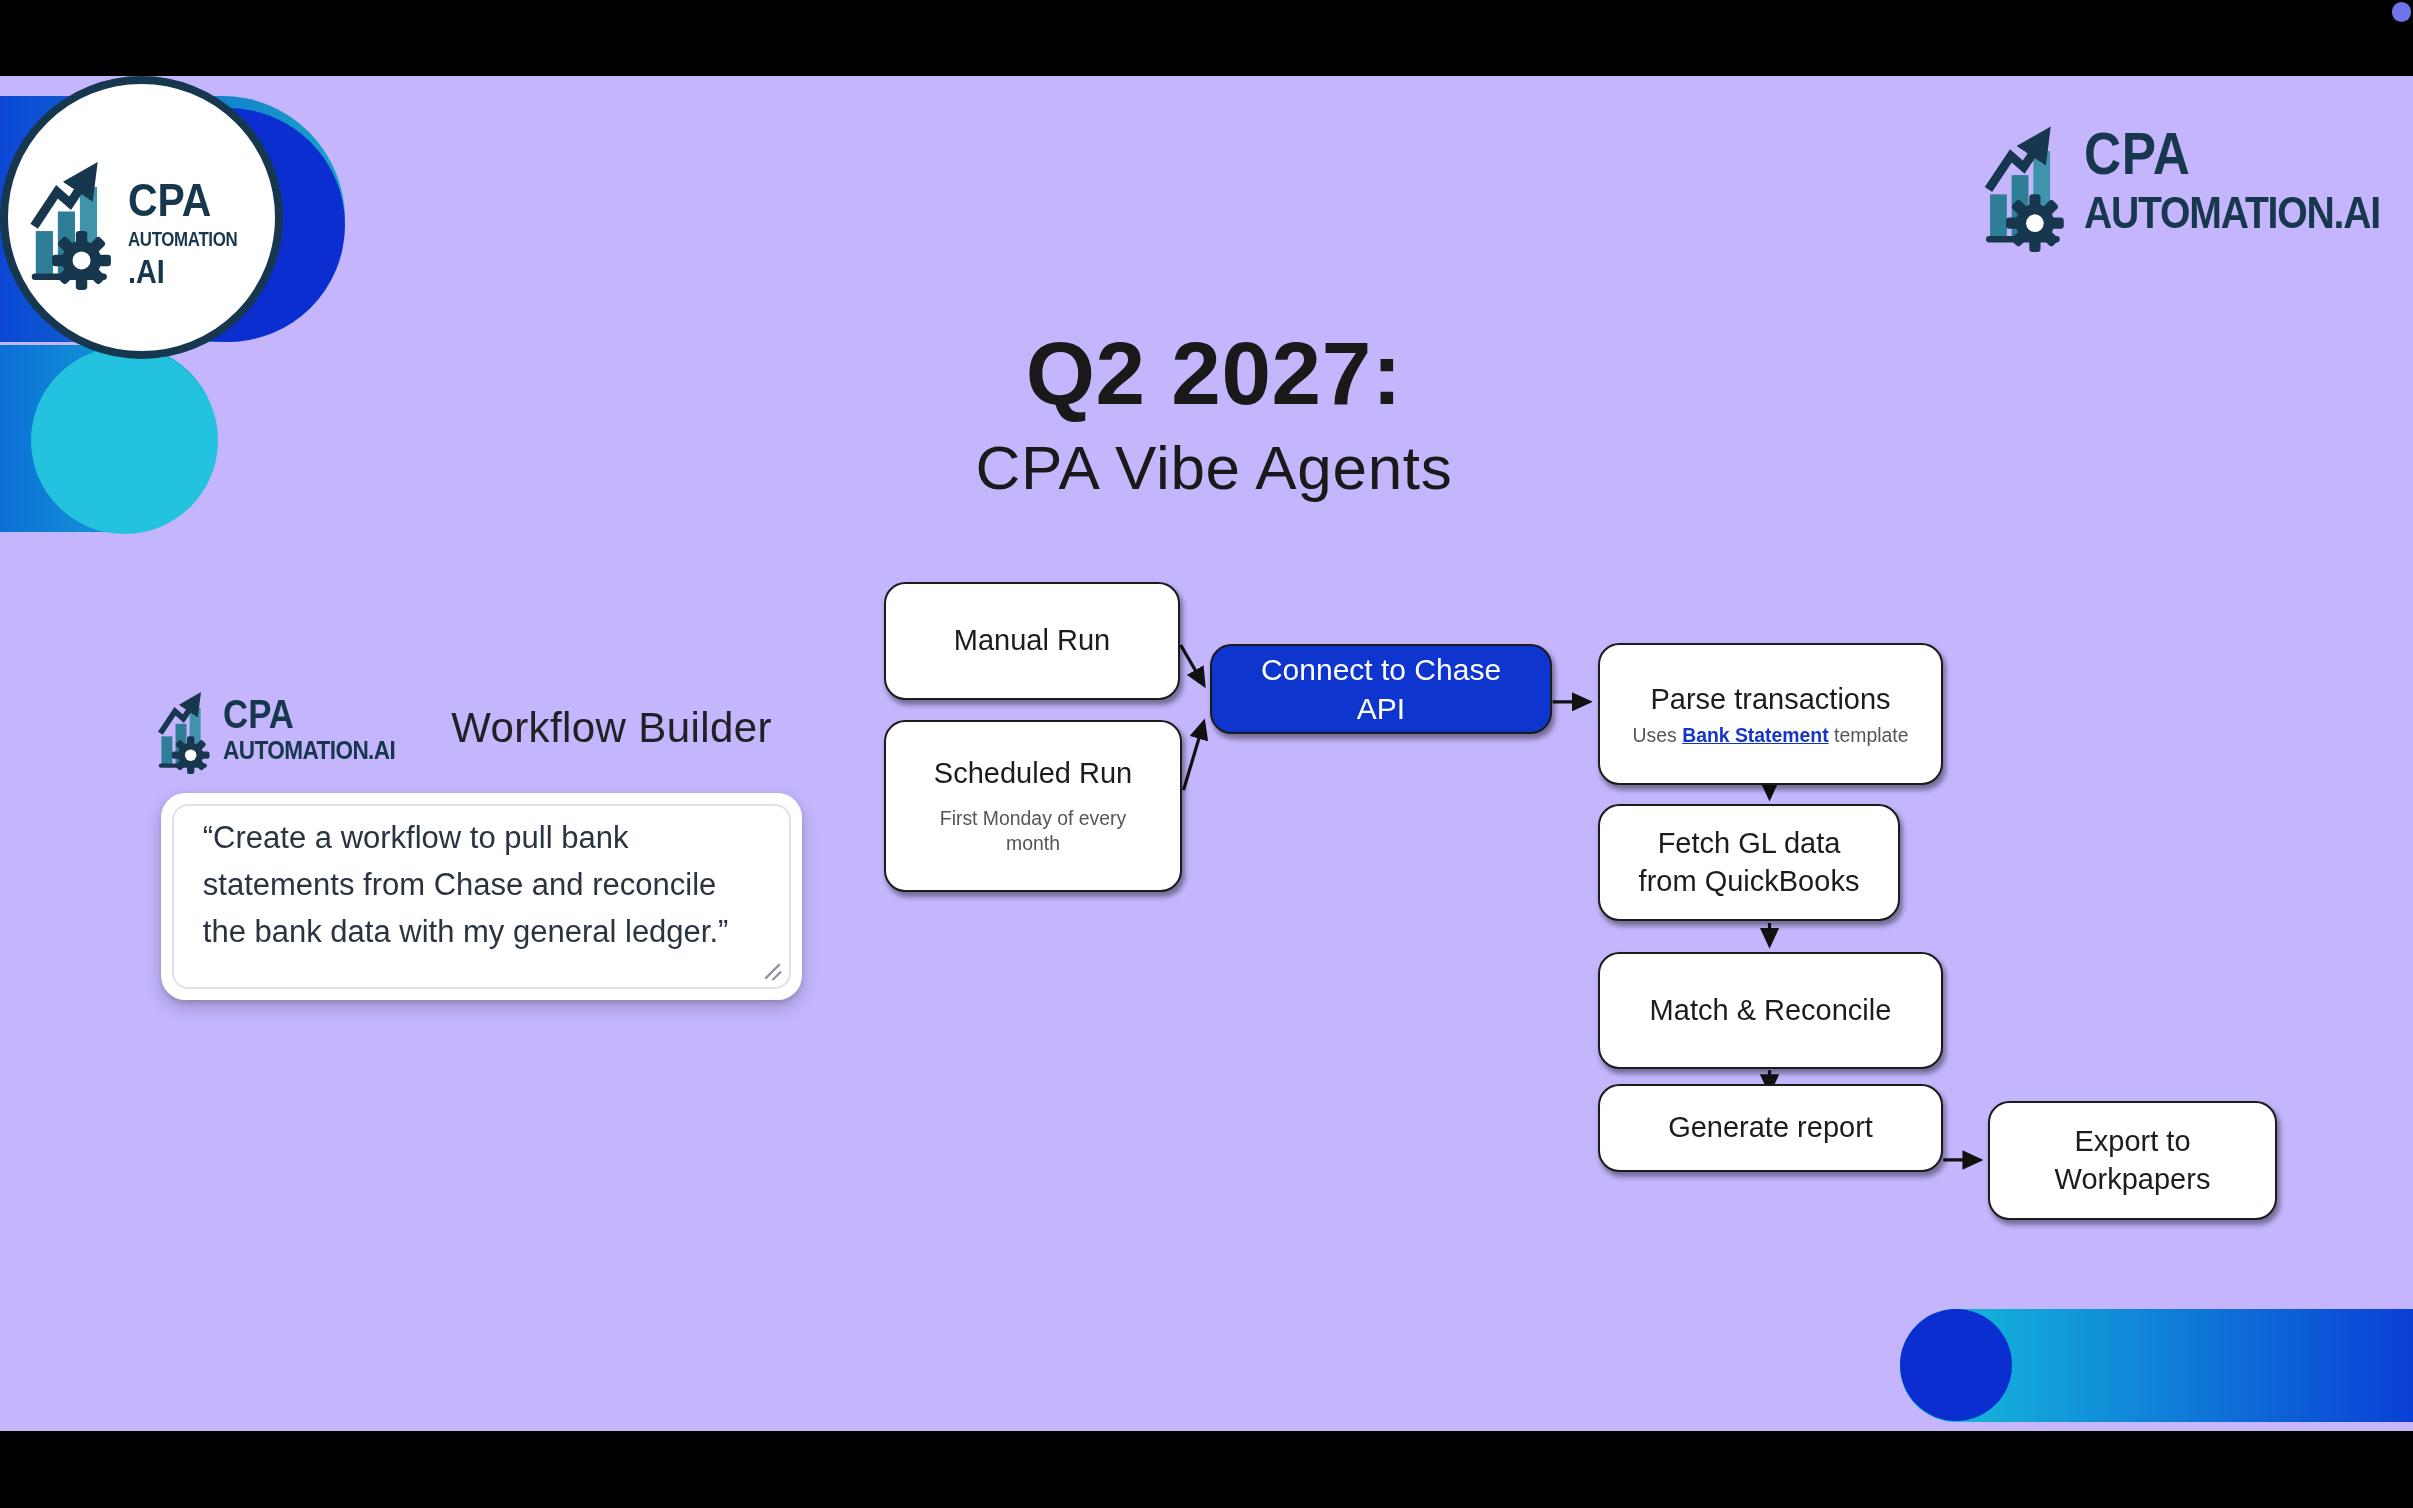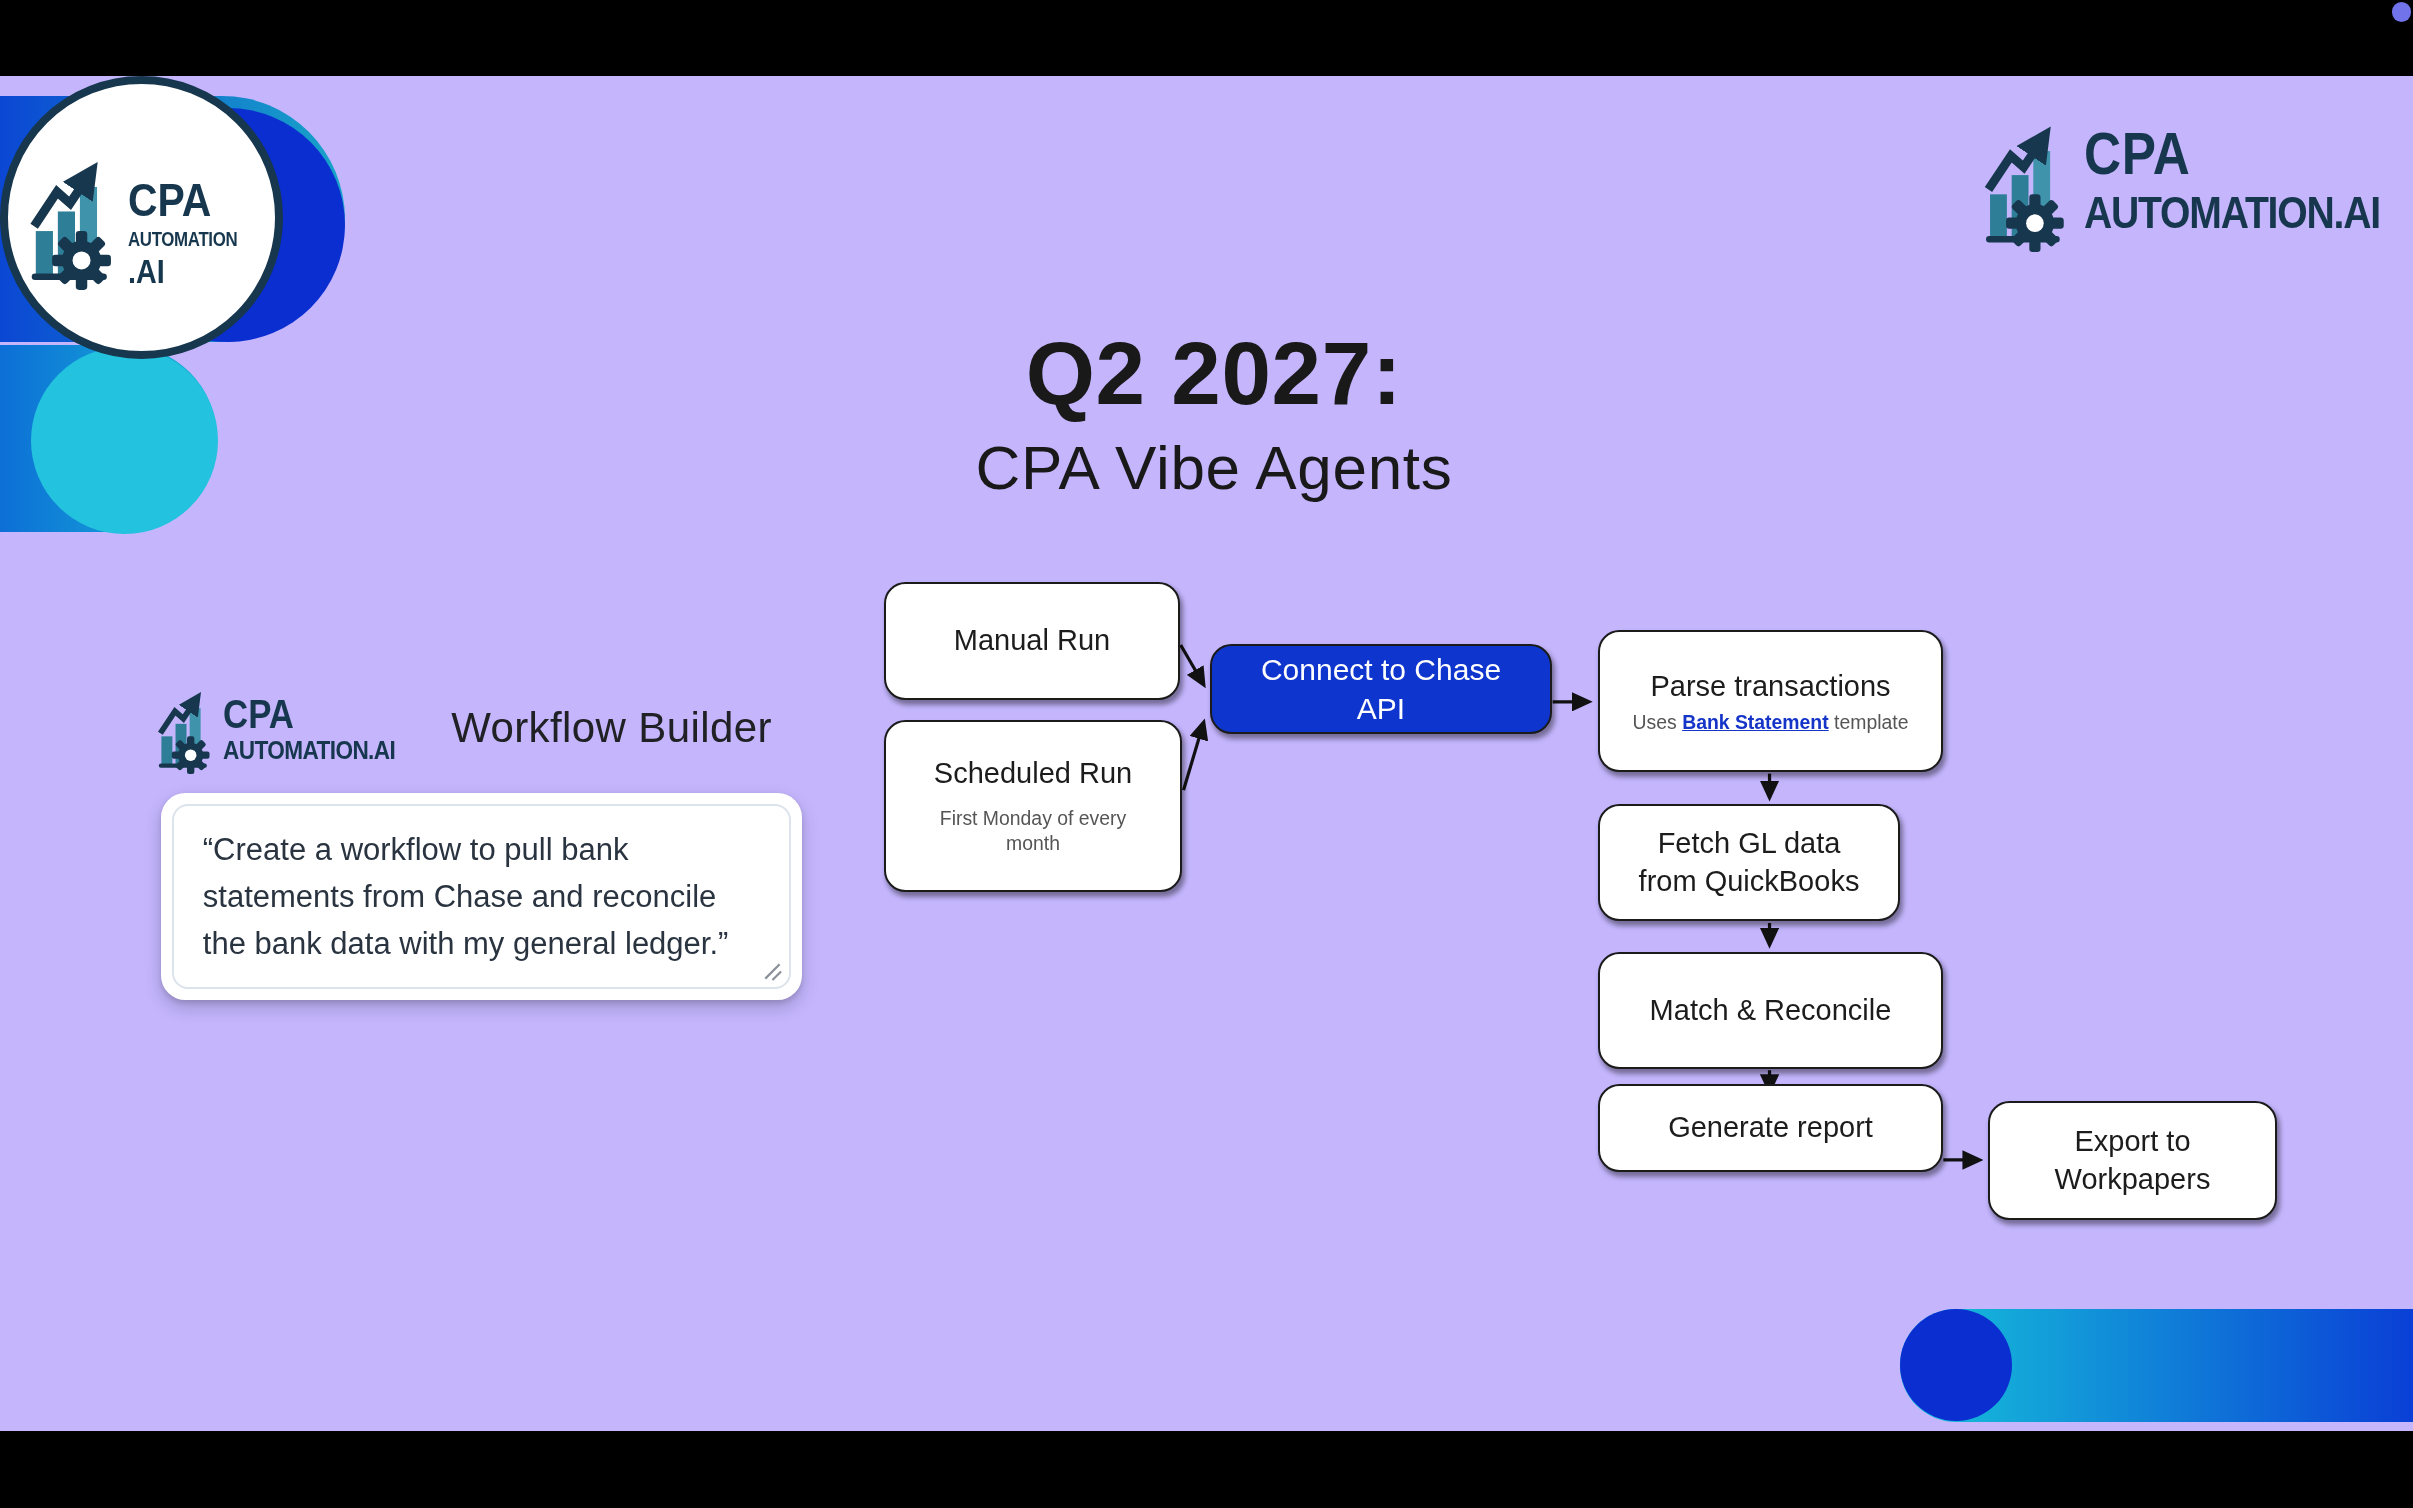--- a/index.html
+++ b/index.html
@@ -63,37 +63,37 @@
 
   
   .title-block{position:absolute;left:819px;top:253px;width:790px;text-align:center;color:#191919;}
   .title-q{font-size:89px;font-weight:bold;line-height:1.0;letter-spacing:0.7px;}
   .title-name{font-size:62px;font-weight:400;line-height:1.0;margin-top:18.7px;letter-spacing:0.7px;}
 
   
   .prompt-card{position:absolute;left:161px;top:717px;width:641px;height:207px;background:#fff;
       border-radius:24.4px;box-shadow:0 7.2px 17px rgba(0,0,0,0.18), 0 2.2px 5.7px rgba(0,0,0,0.12);}
   .prompt-inner{position:absolute;inset:10.8px;border:2.2px solid #dde3ec;border-radius:16px;
-      padding:20px 29px;box-sizing:border-box;}
+      padding:8px 29px;box-sizing:border-box;}
   .prompt-text{font-size:31px;line-height:1.52;color:#2a3440;}
   .resize-handle{position:absolute;right:7.2px;bottom:5.7px;width:21.5px;height:21.5px;}
 
   
   .node{position:absolute;background:#fff;border:2.9px solid #1b1b1b;border-radius:21.5px;
       box-sizing:border-box;display:flex;flex-direction:column;align-items:center;
       justify-content:center;text-align:center;color:var(--text-dark,#1c1c1c);
       box-shadow:2.9px 4.3px 5px rgba(0,0,0,0.40);}
   .node-label{font-size:29px;line-height:1.3;}
   .node-sub{font-size:19.4px;line-height:1.3;color:var(--text-gray,#555);margin-top:13px;width:230px;}
   .n-manual{left:884px;top:506px;width:296px;height:118px;}
   .n-scheduled{left:884px;top:644px;width:298px;height:172px;}
   .n-connect{left:1210px;top:568px;width:342px;height:90px;background:var(--node-blue,#0f35cf);
       color:#fff;}
   .n-connect .node-label{font-size:30px;}
-  .n-parse{left:1598px;top:554px;width:345px;height:142px;justify-content:center;}
+  .n-parse{left:1598px;top:567px;width:345px;height:142px;justify-content:center;}
   .n-fetch{left:1598px;top:728px;width:302px;height:117px;}
   .n-match{left:1598px;top:876px;width:345px;height:117px;}
   .n-generate{left:1598px;top:1008px;width:345px;height:88px;}
   .n-export{left:1988px;top:1025px;width:289px;height:119px;}
   .parse-sub{font-size:19.4px;margin-top:5.7px;color:var(--text-gray,#555);}
   .parse-sub a{color:var(--link-blue,#1534c8);text-decoration:underline;font-weight:bold;
       cursor:pointer;}
 
   .arrows{position:absolute;left:0;top:0;z-index:2;pointer-events:none;}
   .content{position:relative;z-index:3;}

